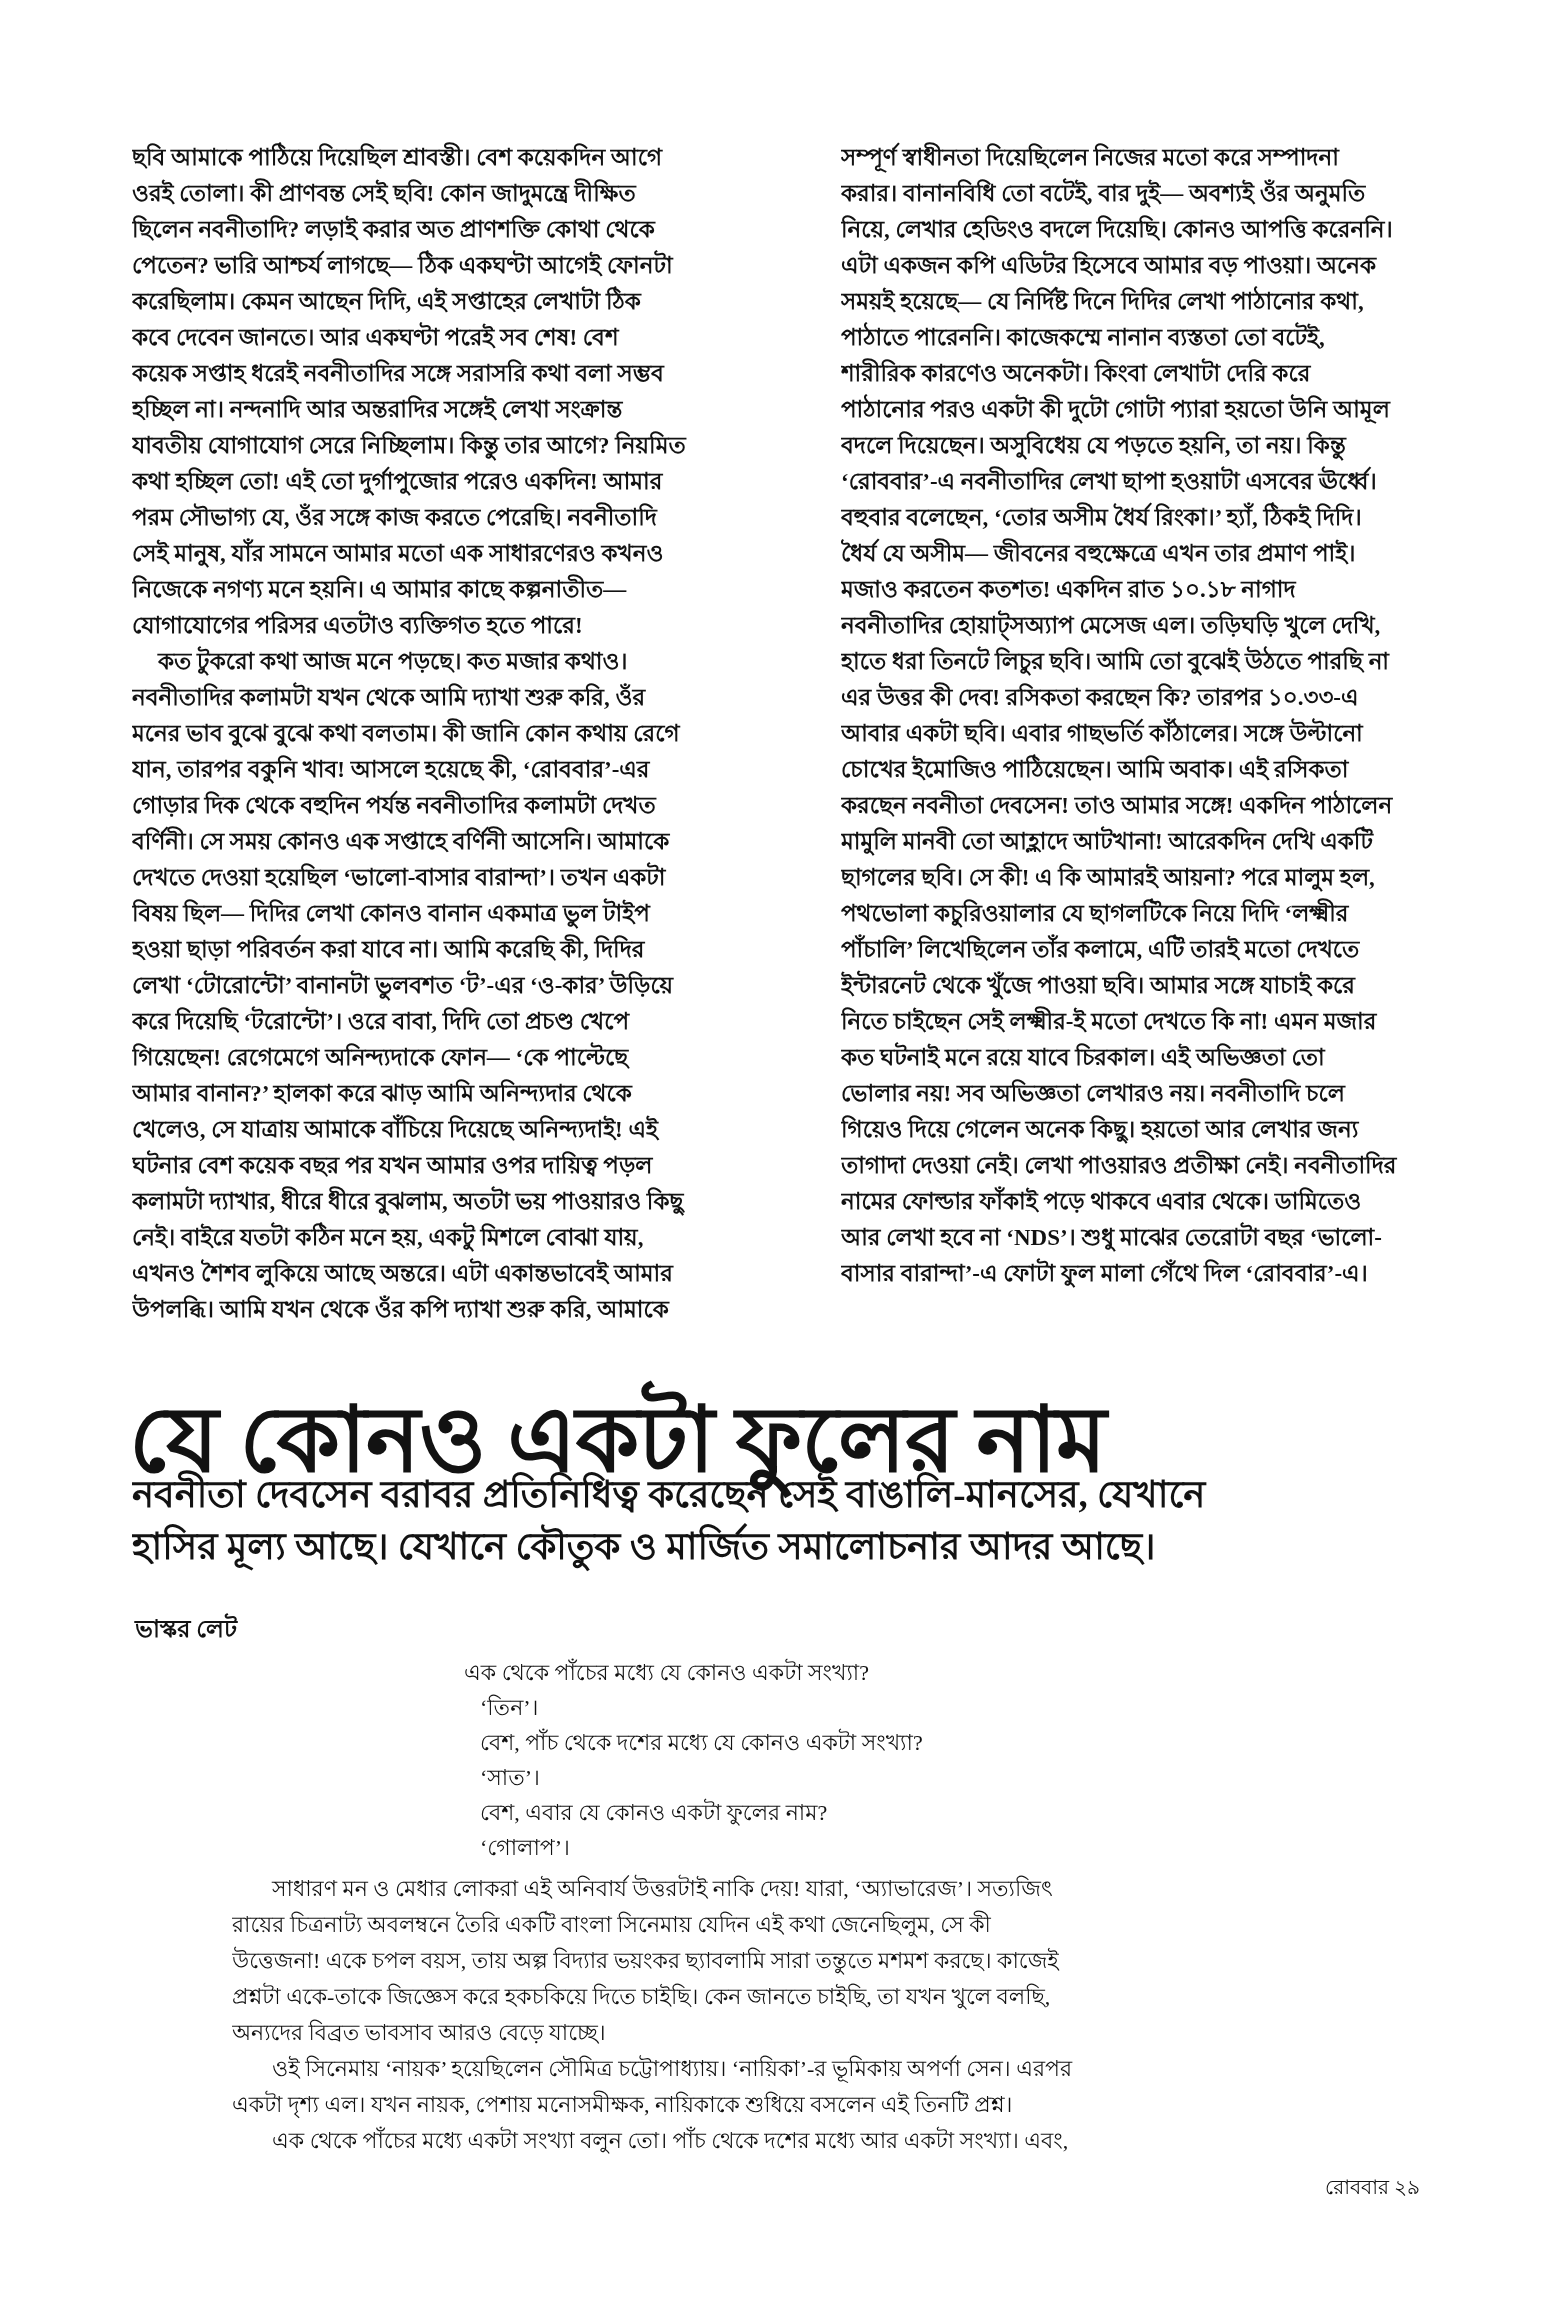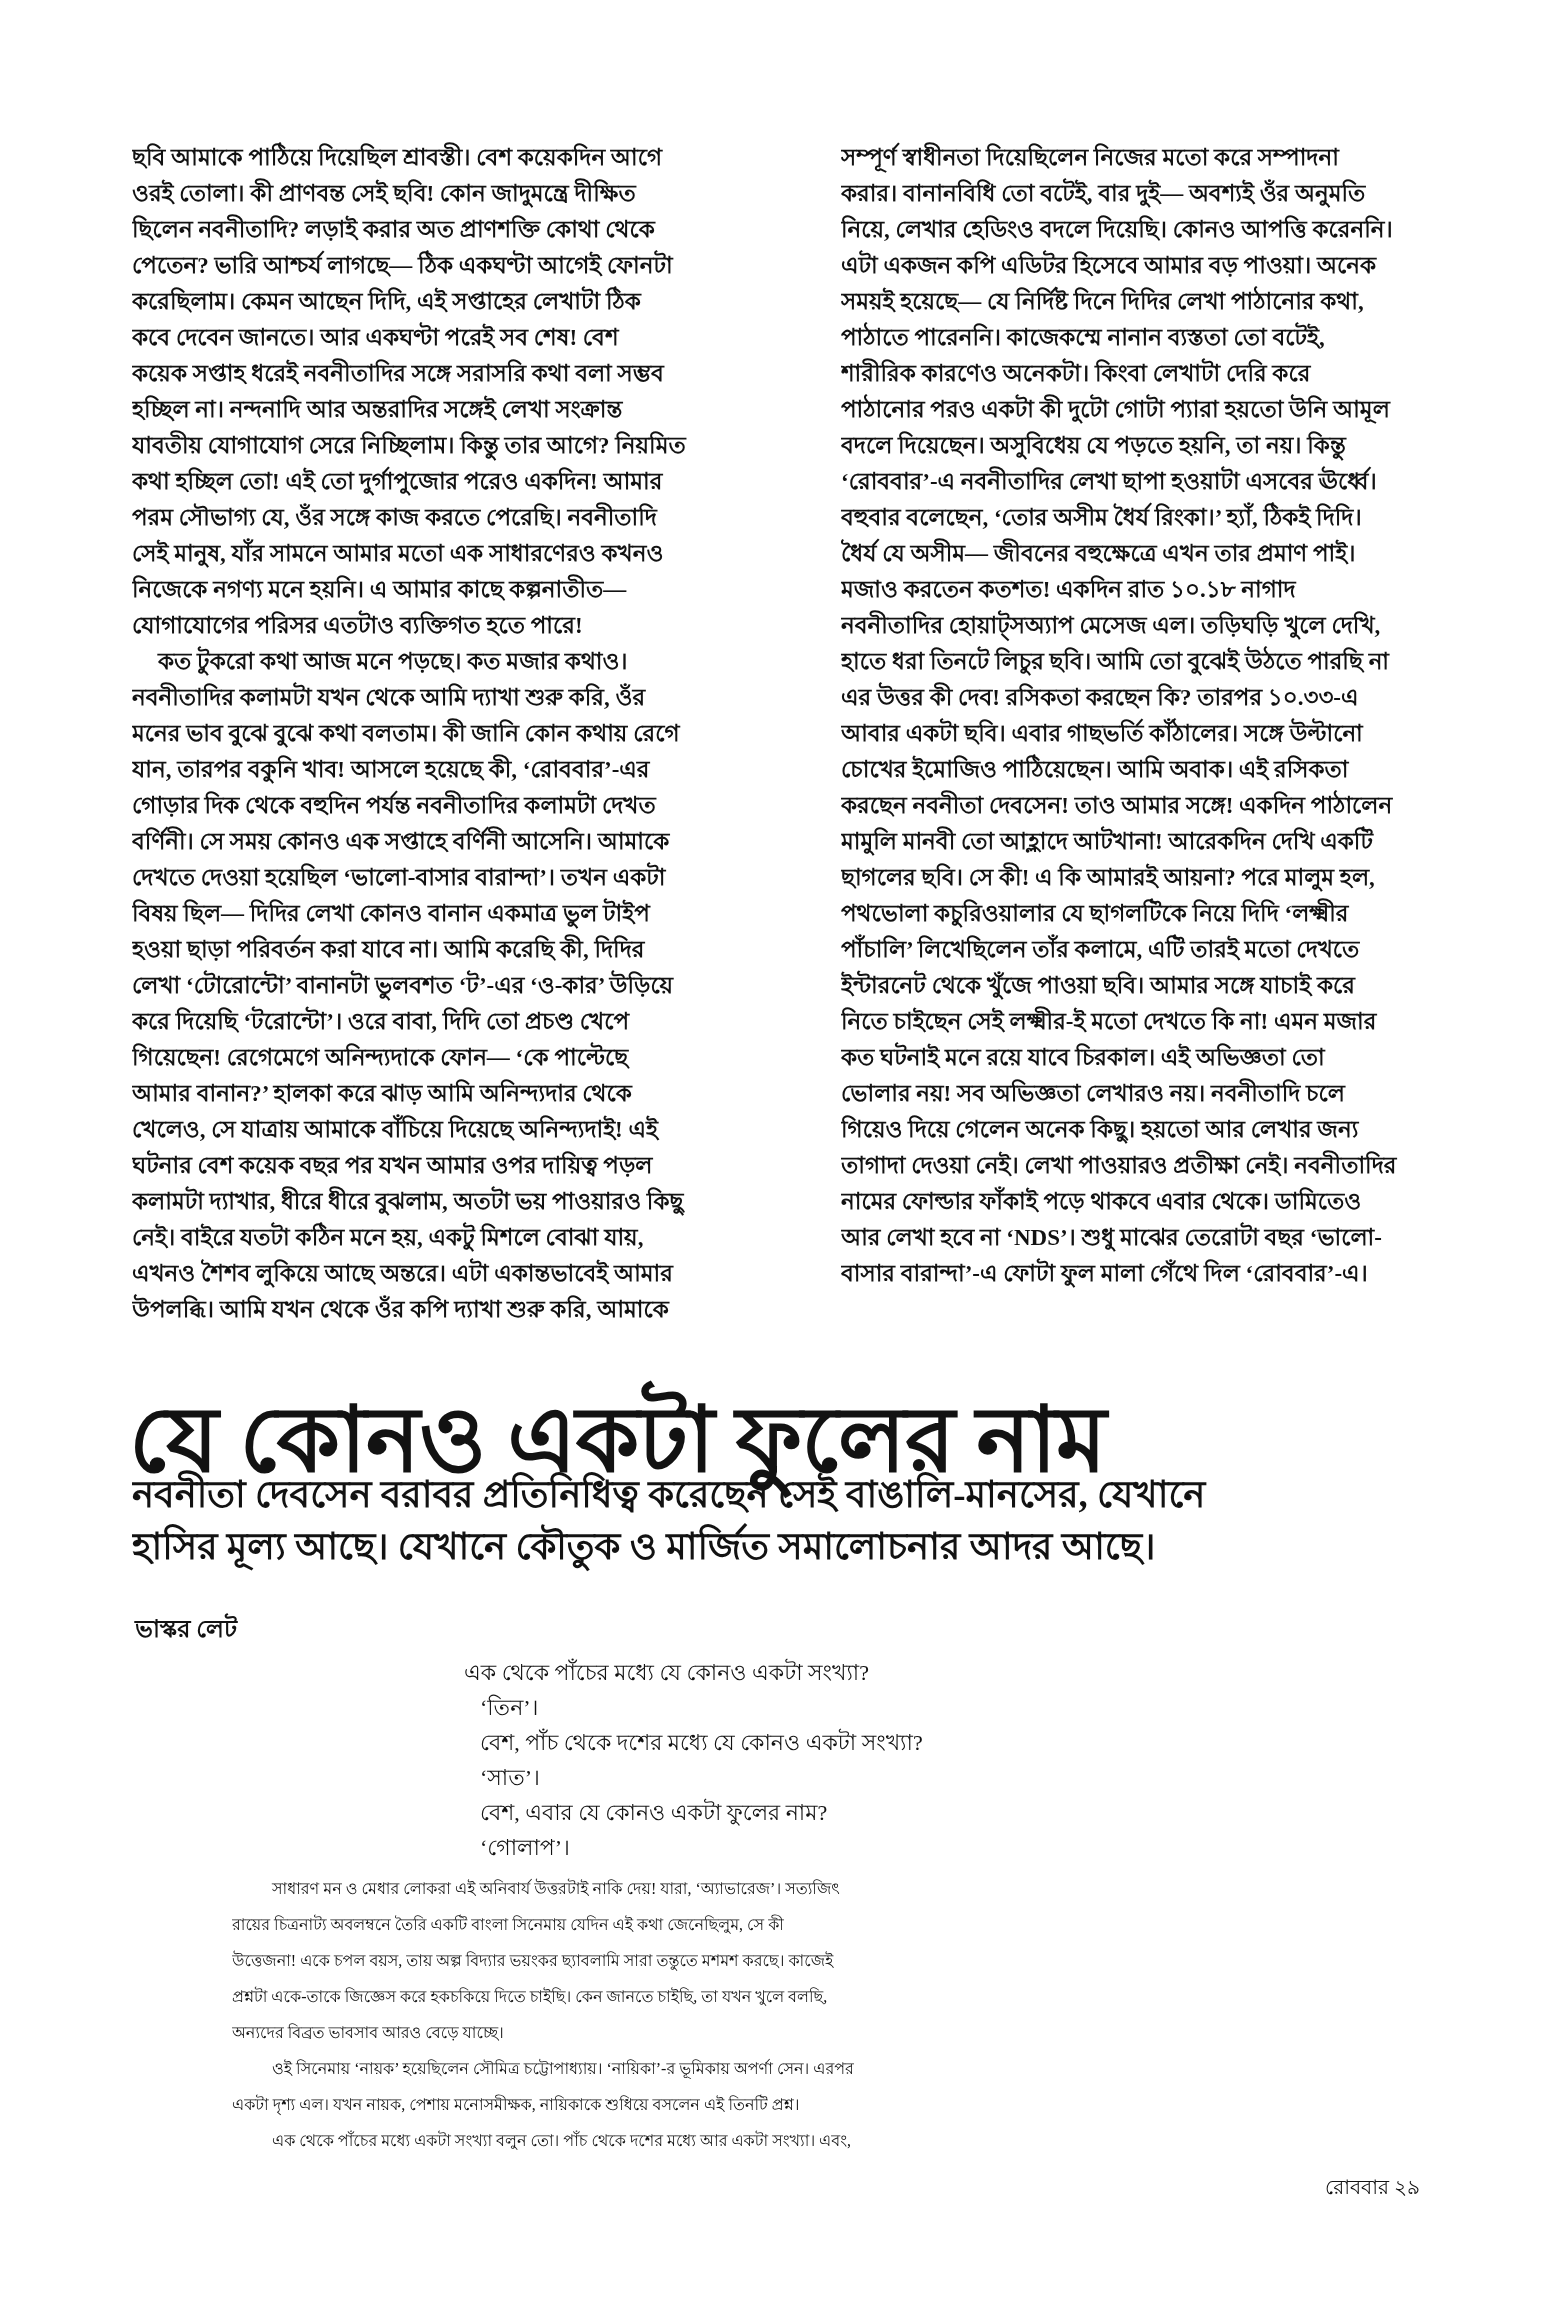--- a/index.html
+++ b/index.html
@@ -41,21 +41,21 @@
     font-size: 24px; font-weight: 700; white-space: nowrap;
   }
 
   
   #dialogue { position: absolute; left: 464px; top: 1655px; width: 847px; }
   #dialogue .tline { height: 35px; line-height: 35px; font-size: 22px; }
   #dialogue .indent { text-indent: 16px; }
 
   
   #bottom { position: absolute; left: 232px; top: 1871px; width: 1235px; }
-  #bottom .tline { height: 36px; line-height: 36px; font-size: 16px; }
+  #bottom .tline { height: 36px; line-height: 36px; font-size: 22px; }
   #bottom .indent { text-indent: 40px; }
 
   
   #footer {
     position: absolute; right: 143px; top: 2172px;
     font-size: 20px; white-space: nowrap;
   }
 </style>
 </head>
 <body style="background: rgb(255, 255, 255); color: rgb(18, 18, 18);">

